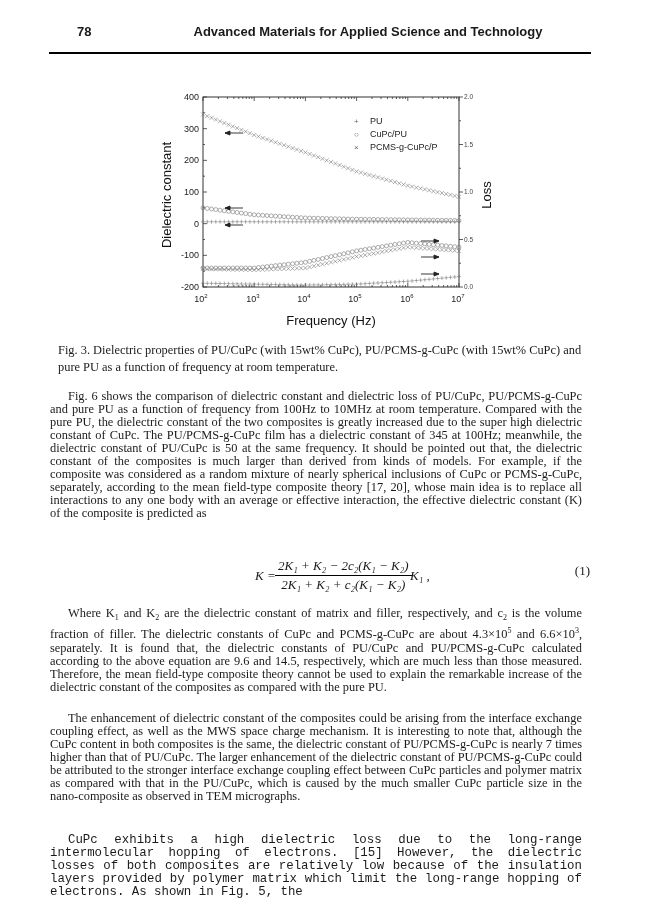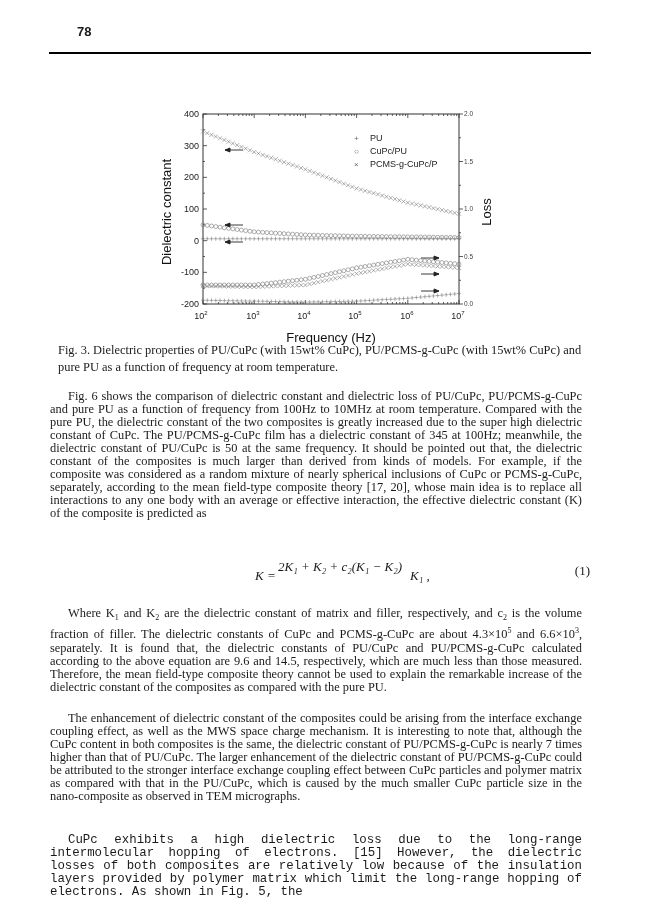--- a/index.html
+++ b/index.html
@@ -1,40 +1,41 @@
 <!DOCTYPE html>
 <html><head>
 <meta charset="utf-8">
 <style>
   html, body { margin: 0; padding: 0; background: #ffffff; }
   body { width: 650px; height: 920px; position: relative; overflow: hidden; font-family: "Liberation Serif", serif; color: #1a1a1a; }
   .header { position: absolute; left: 49px; top: 22px; width: 542px; height: 20px; font-family: "Liberation Sans", sans-serif; font-weight: bold; font-size: 13px; margin-left: 28px; }
   .header .pageno { position: absolute; left: 0; top: 2px; }
   .header .running { position: absolute; left: 0; right: 0; top: 2px; text-align: center; padding-left: 40px; }
   .rule { position: absolute; left: 49px; top: 52px; width: 542px; height: 1.5px; background: #000; }
-  .figure { position: absolute; left: 150px; top: 85px; width: 360px; height: 250px; margin-top: 17px; }
+  .figure { position: absolute; left: 150px; top: 85px; width: 360px; height: 250px; }
   .figure svg { position: absolute; left: 0; top: 0; }
   .caption { position: absolute; left: 58px; top: 342px; width: 532px; font-size: 12.4px; line-height: 17px; }
   .body-text { position: absolute; left: 50px; width: 532px; font-size: 12.4px; line-height: 13px; text-align: justify; }
   .body-text p { margin: 0; text-indent: 18px; }
   .eq { position: absolute; left: 255px; top: 558px; width: 335px; height: 40px; font-size: 13px; }
   .eq .k { position: absolute; left: 0; top: 10px; font-style: italic; }
   .eq .frac { position: absolute; left: 20px; top: 0; text-align: center; }
   .eq .num, .eq .den { display: block; white-space: nowrap; font-style: italic; padding: 0 3px; }
   .eq .num { border-bottom: 1px solid #000; padding-bottom: 1px; }
   .eq .den { padding-top: 1px; }
   .eq .tail { position: absolute; left: 155px; top: 10px; font-style: italic; }
   .eq .eqno { position: absolute; right: 0; top: 5px; }
   sub, sup { font-size: 8px; }
 </style>
 </head>
 <body>
 
 <div class="header">
   <span class="pageno">78</span>
+  <span class="running">Advanced Materials for Applied Science and Technology</span>
 </div>
 <div class="rule"></div>
 
 <div class="figure">
   <svg width="360" height="250" viewBox="150 85 360 250">
 
     <rect x="203" y="97" width="256" height="190" fill="none" stroke="#333" stroke-width="1"></rect>
     <g id="ticks" stroke="#333" stroke-width="0.8">
         <line x1="203" y1="287" x2="203" y2="283"></line>
         <line x1="203" y1="97" x2="203" y2="101"></line>
@@ -834,20 +835,21 @@
 
 <div class="caption">Fig. 3. Dielectric properties of PU/CuPc (with 15wt% CuPc), PU/PCMS-g-CuPc (with 15wt% CuPc) and pure PU as a function of frequency at room temperature.</div>
 
 <div class="body-text" style="top:390px;">
   <p>Fig. 6 shows the comparison of dielectric constant and dielectric loss of PU/CuPc, PU/PCMS-g-CuPc and pure PU as a function of frequency from 100Hz to 10MHz at room temperature. Compared with the pure PU, the dielectric constant of the two composites is greatly increased due to the super high dielectric constant of CuPc. The PU/PCMS-g-CuPc film has a dielectric constant of 345 at 100Hz; meanwhile, the dielectric constant of PU/CuPc is 50 at the same frequency. It should be pointed out that, the dielectric constant of the composites is much larger than derived from kinds of models. For example, if the composite was considered as a random mixture of nearly spherical inclusions of CuPc or PCMS-g-CuPc, separately, according to the mean field-type composite theory [17, 20], whose main idea is to replace all interactions to any one body with an average or effective interaction, the effective dielectric constant (K) of the composite is predicted as</p>
 </div>
 
 <div class="eq">
   <span class="k">K =</span>
   <span class="frac">
+    <span class="num">2K₁ + K₂ − 2c₂(K₁ − K₂)</span>
     <span class="den">2K₁ + K₂ + c₂(K₁ − K₂)</span>
   </span>
   <span class="tail">K₁ ,</span>
   <span class="eqno">(1)</span>
 </div>
 
 <div class="body-text" style="top:607px;font-family:Liberation Serif, serif;">
   <p><span>Where K</span><sub>1</sub><span> and K</span><sub>2</sub><span> are the dielectric constant of matrix and filler, respectively, and c</span><sub>2</sub><span> is the volume fraction of filler. The dielectric constants of CuPc and PCMS-g-CuPc are about 4.3×10</span><sup>5</sup><span> and 6.6×10</span><sup>3</sup><span>, separately. It is found that, the dielectric constants of PU/CuPc and PU/PCMS-g-CuPc calculated according to the above equation are 9.6 and 14.5, respectively, which are much less than those measured. Therefore, the mean field-type composite theory cannot be used to explain the remarkable increase of the dielectric constant of the composites as compared with the pure PU.</span></p>
 </div>
 

